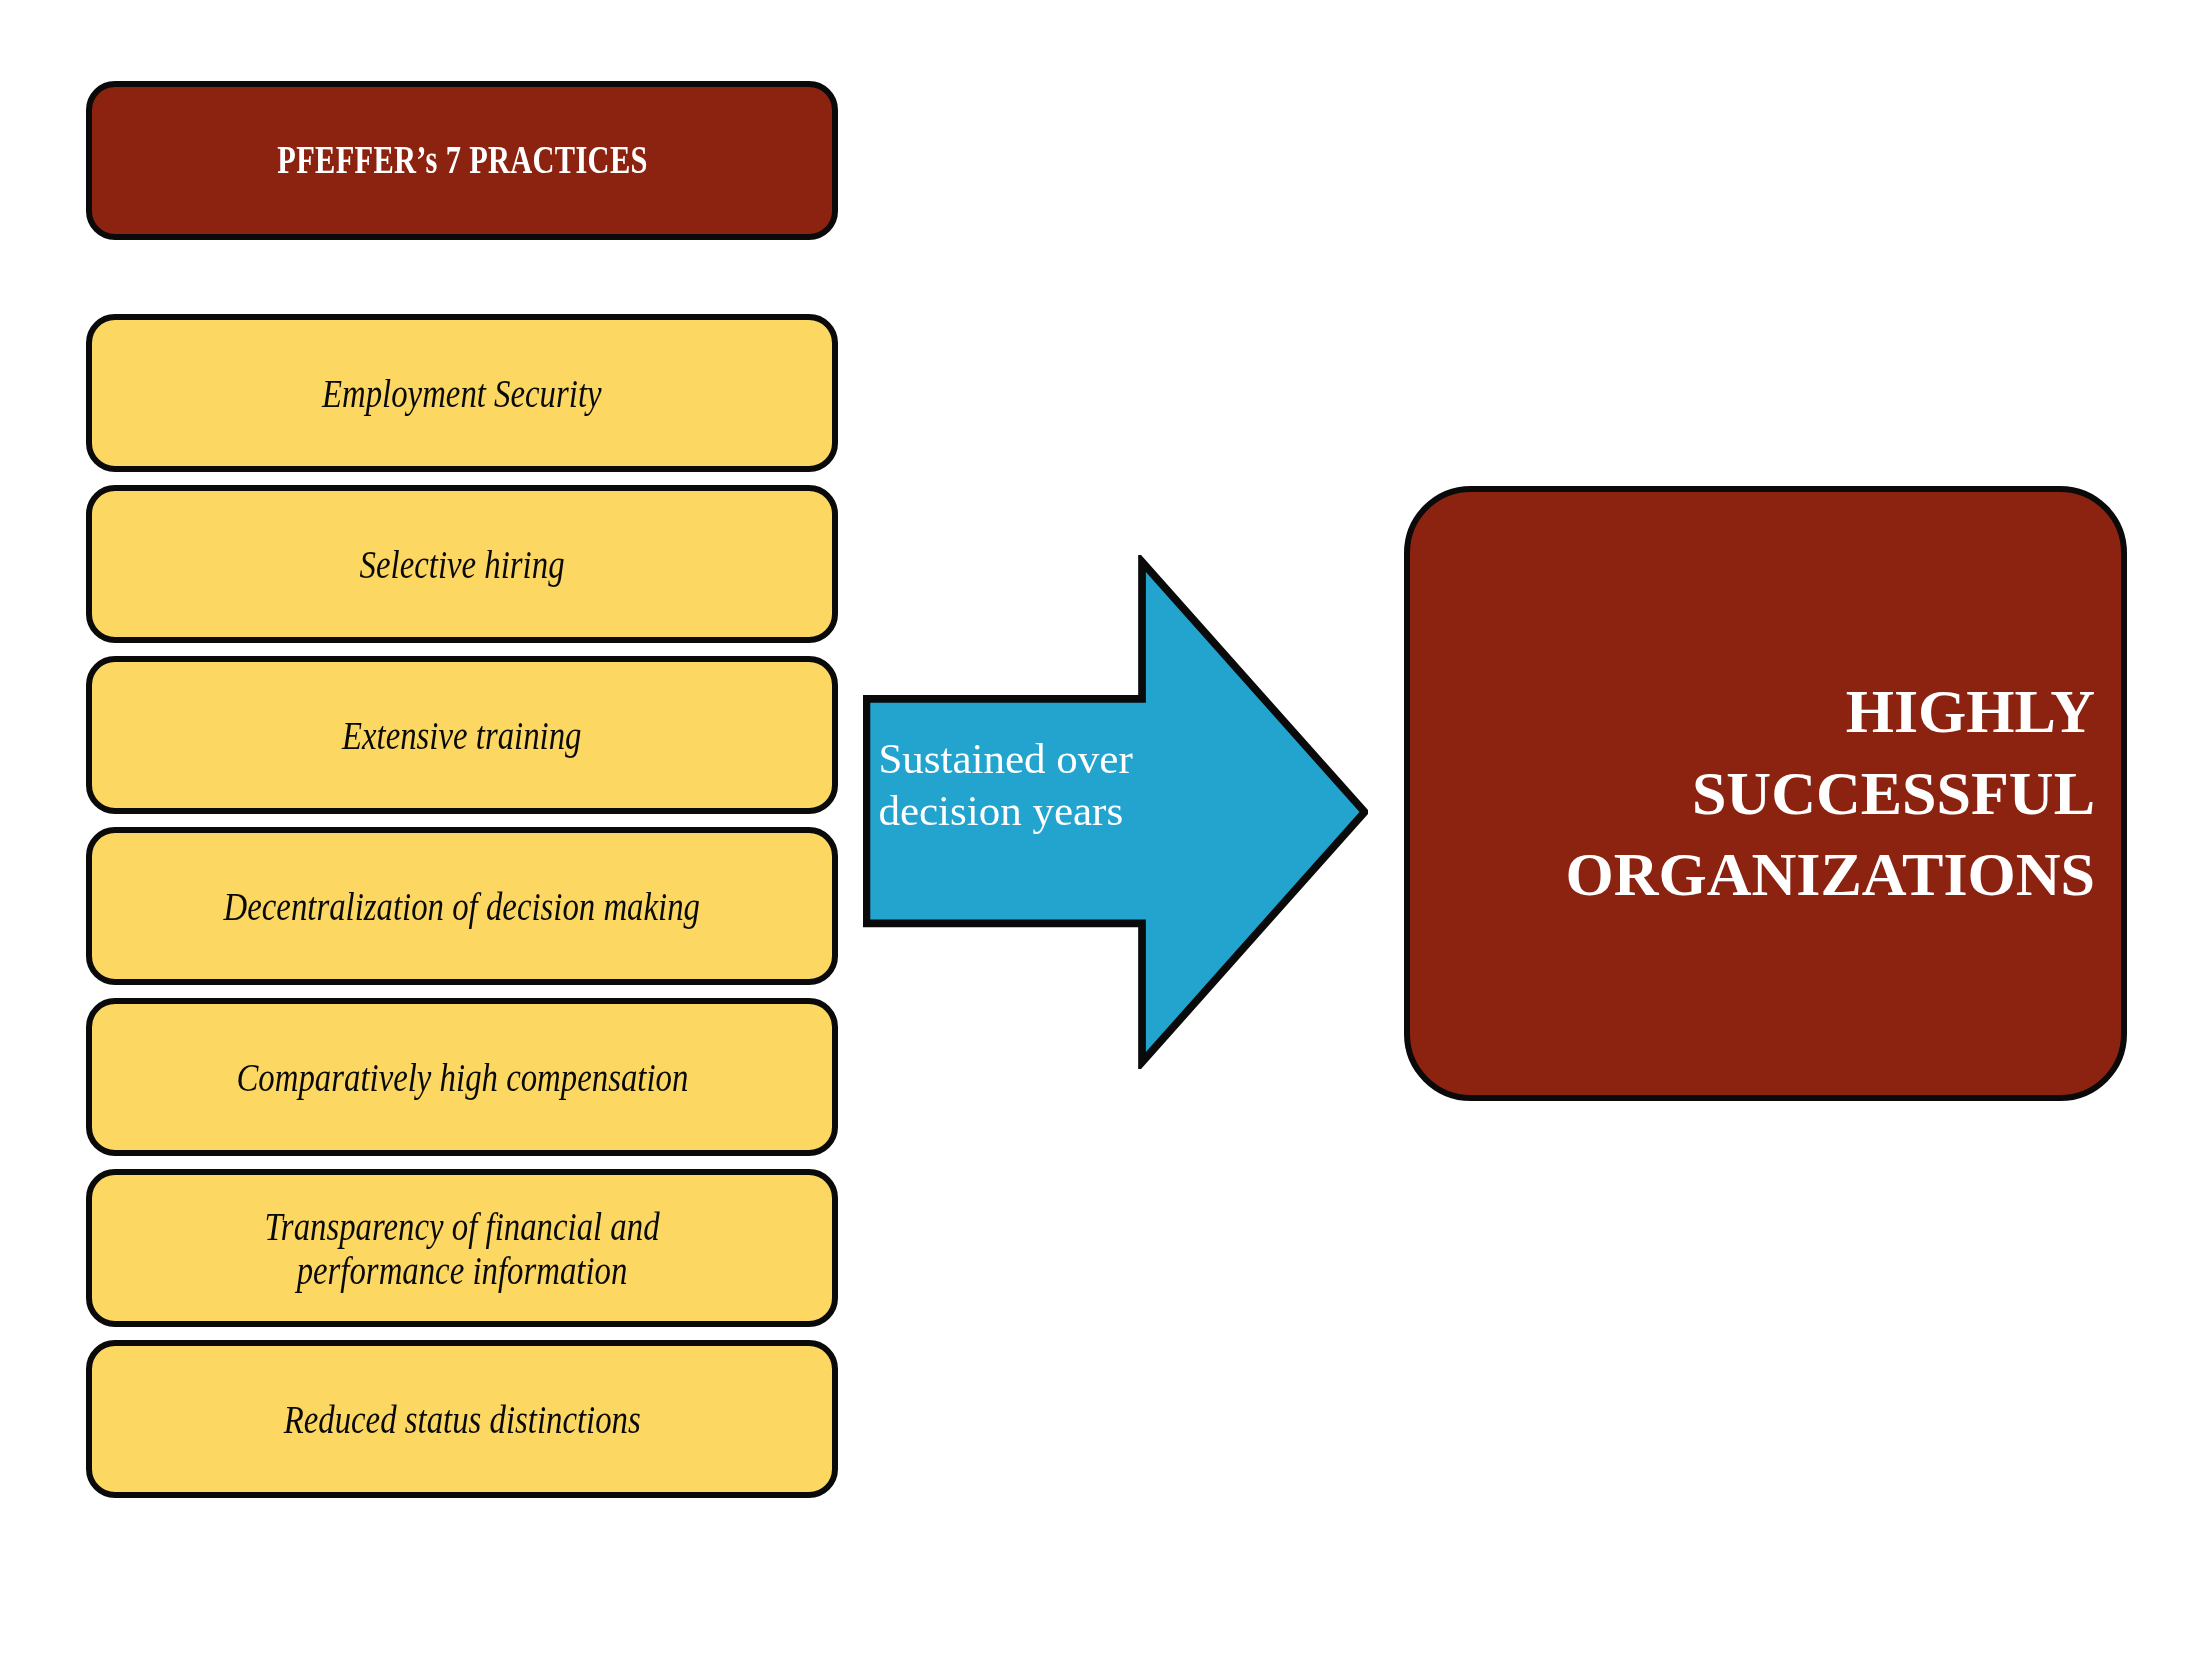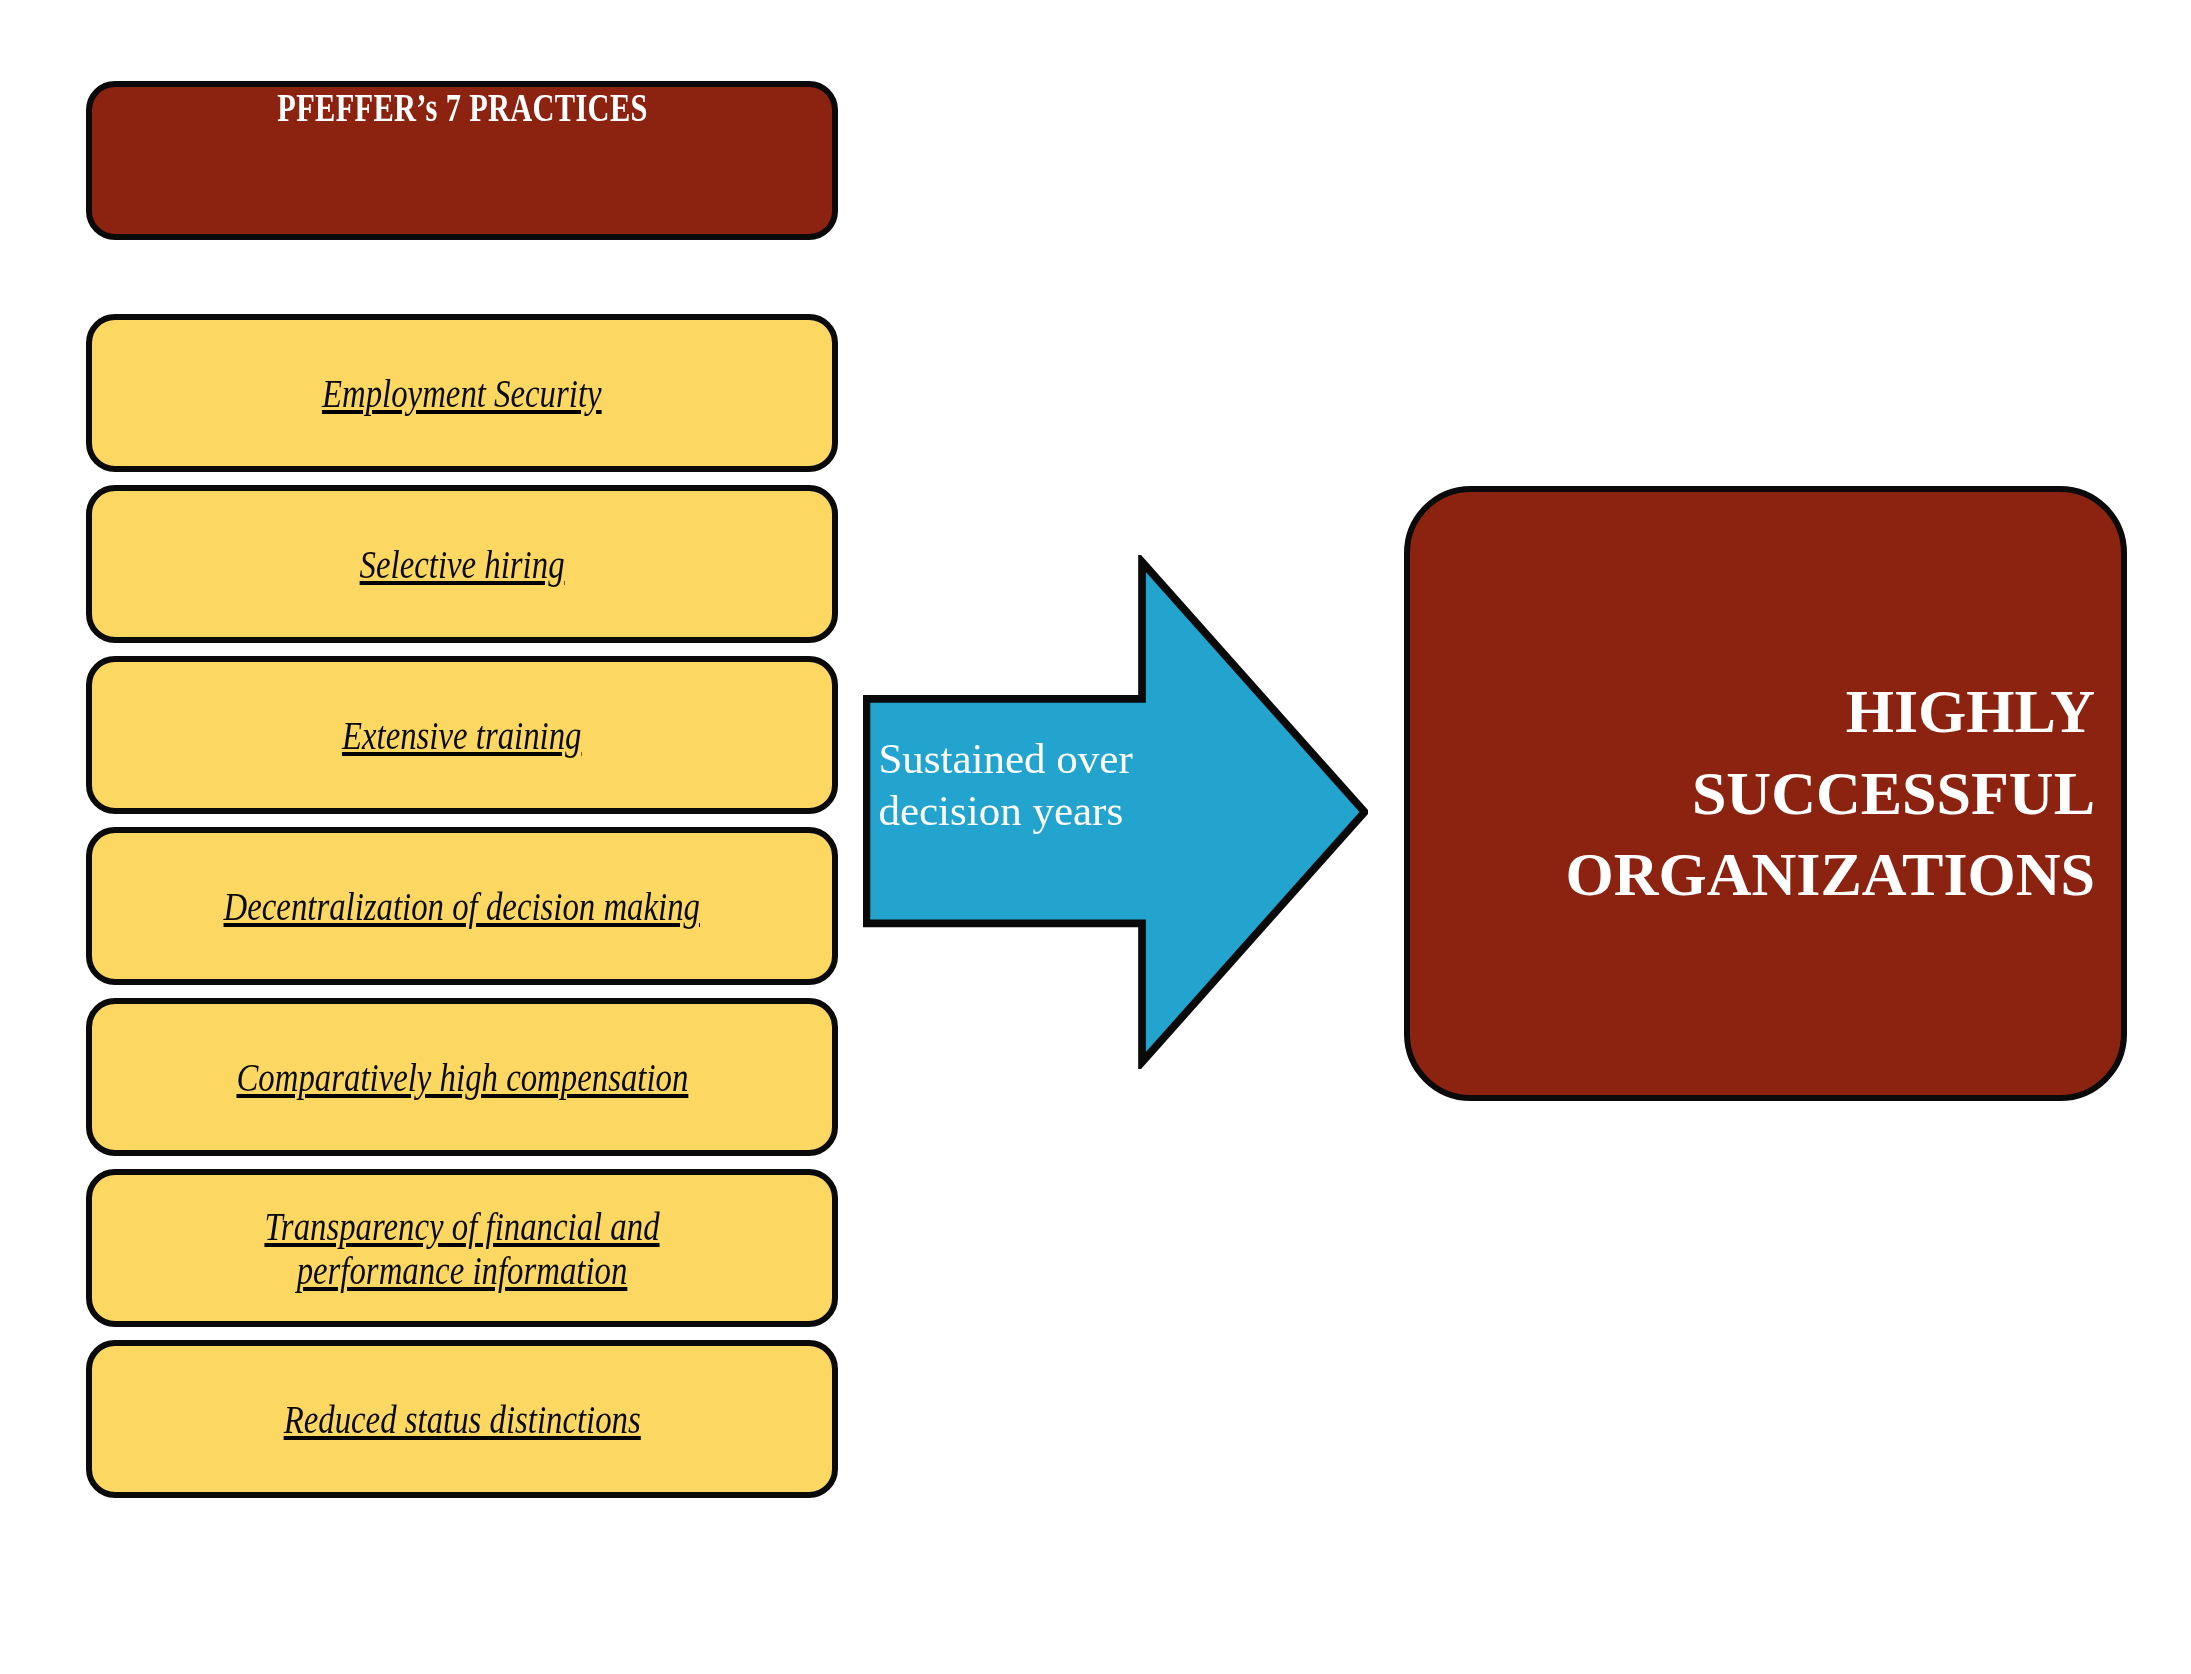--- a/index.html
+++ b/index.html
@@ -27,20 +27,21 @@
 
   .practice-header {
     position: relative;
     box-sizing: border-box;
     width: 752px;
     height: 159px;
     background: #8C2310;
     border: 6px solid #0a0a0a;
     border-radius: 29px;
     display: flex;
+    align-items: center;
     justify-content: center;
     text-align: center;
     margin-bottom: 74px;
   }
   .practice-header .label {
     color: #ffffff;
     font-weight: bold;
     font-size: 39px;
     letter-spacing: 0.4px;
     transform: scaleX(0.78);
@@ -54,21 +55,20 @@
     width: 752px;
     height: 158px;
     background: #FCD761;
     border: 6px solid #0a0a0a;
     border-radius: 29px;
     display: flex;
     align-items: center;
     justify-content: center;
     text-align: center;
     margin-bottom: 13px;
-    text-decoration: underline;
   }
   .practice-box .label {
     color: #0a0a0a;
     font-style: italic;
     font-size: 41px;
     line-height: 1.08;
     transform: scaleX(0.80);
     padding: 0 19px;
   }
 

